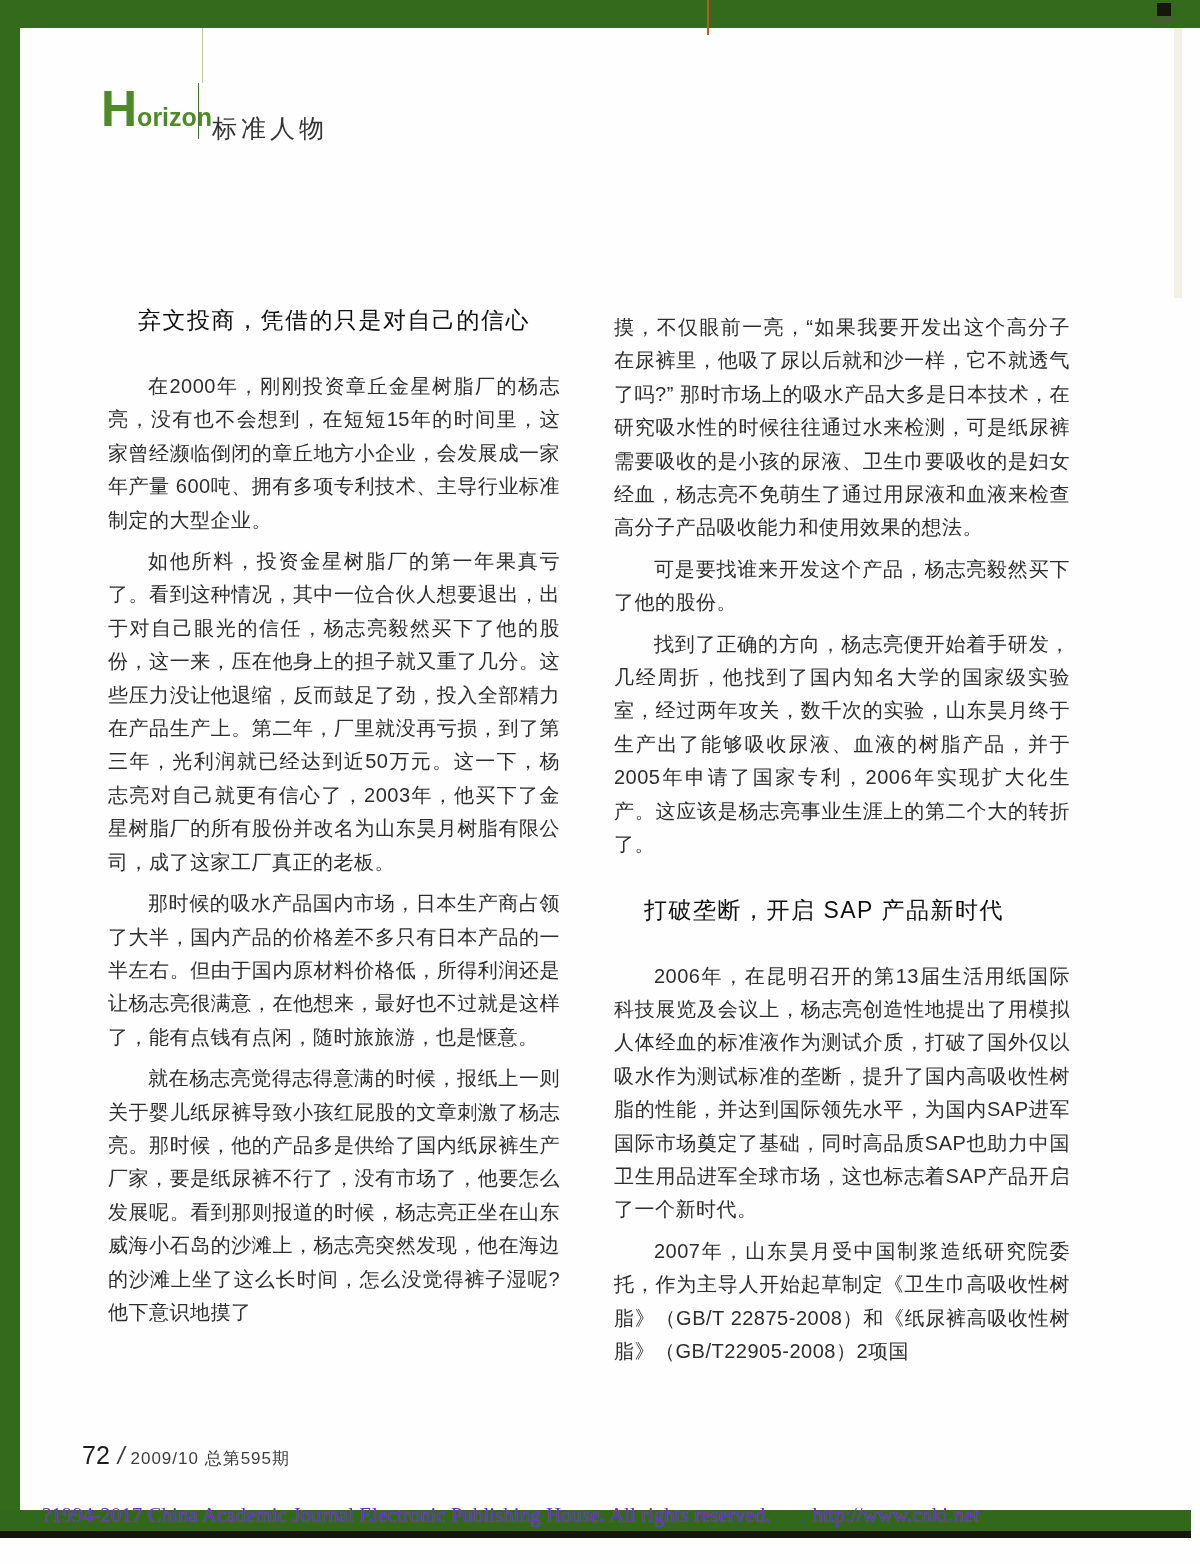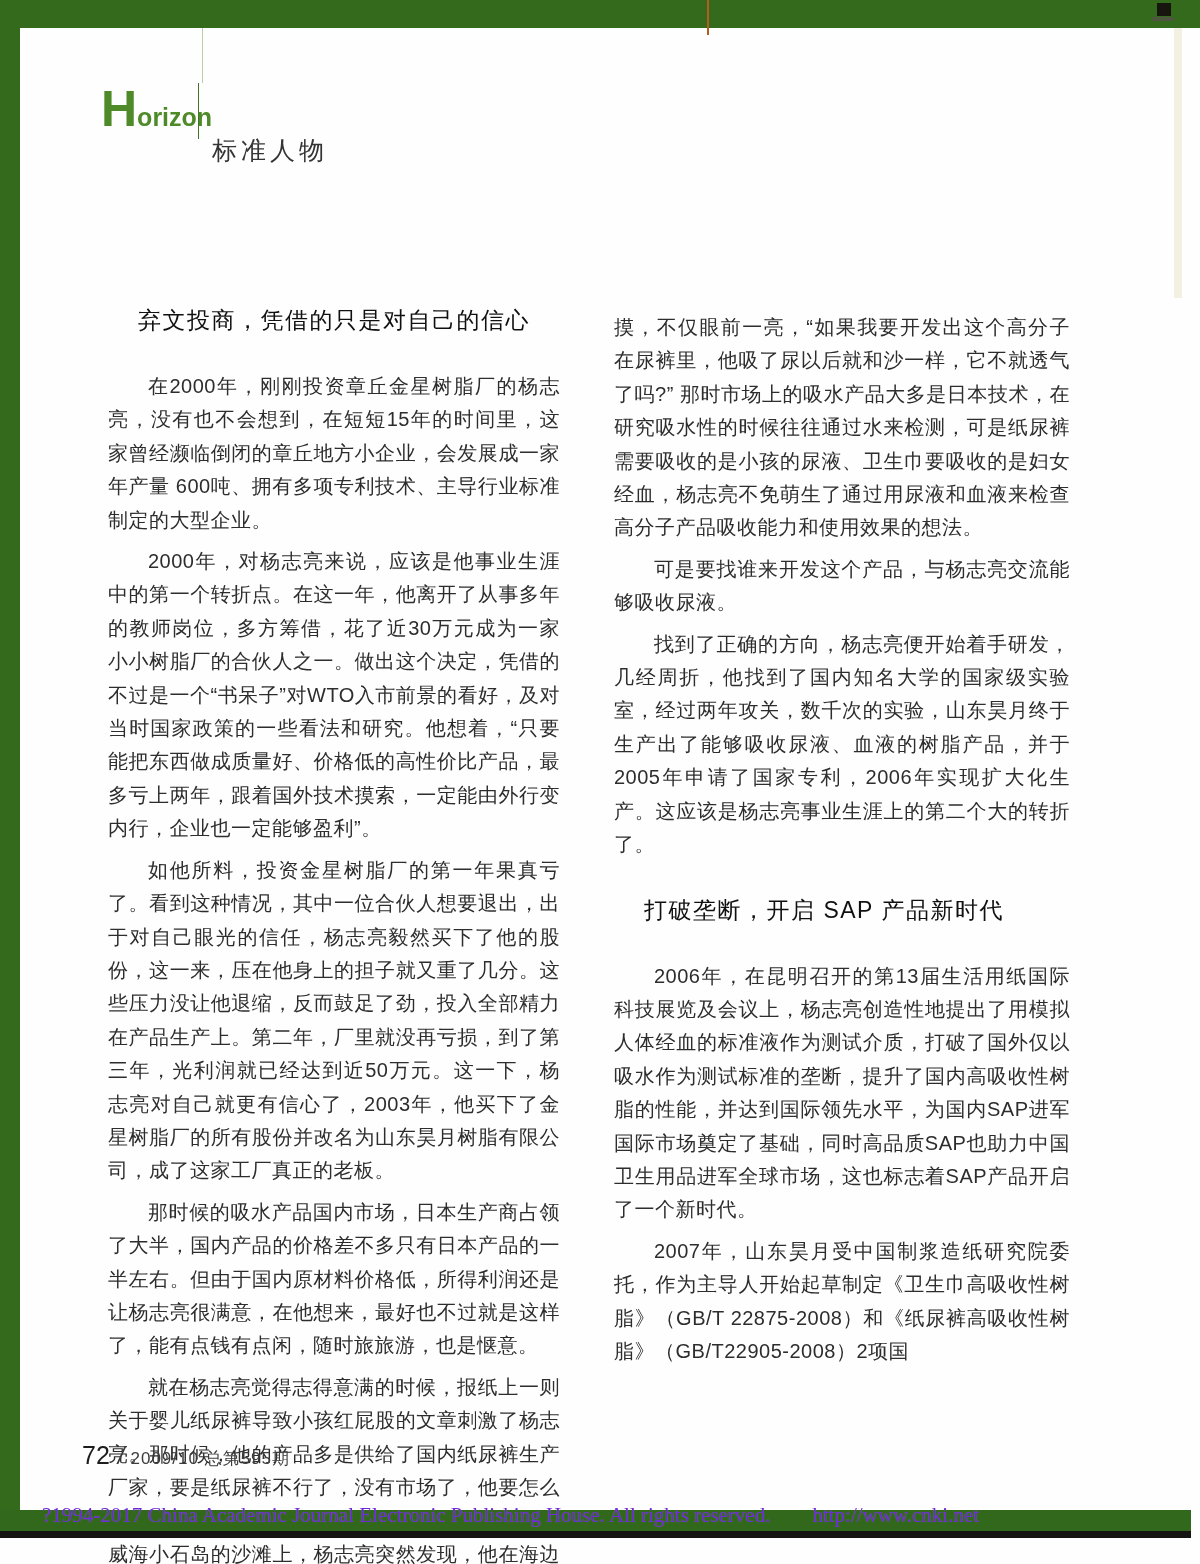--- a/index.html
+++ b/index.html
@@ -16,21 +16,21 @@
   .corner-mark-a{position:absolute;left:1157px;top:3px;width:14px;height:13px;background:#16160f;}
   .corner-mark-b{position:absolute;left:1152px;top:17px;width:22px;height:4px;background:#555148;opacity:.8;}
   .right-strip{position:absolute;left:1174px;top:28px;width:8px;height:270px;background:#f0ead9;opacity:.75;}
   .green-tick{position:absolute;left:202px;top:28px;width:1px;height:55px;background:#a9c18d;opacity:.8;}
 
   
   .brand{position:absolute;left:101px;top:80px;white-space:nowrap;}
   .brand-h{font-size:50px;font-weight:700;color:#4e8b28;letter-spacing:0;}
   .brand-rest{font-size:25px;font-weight:700;color:#4e8b28;}
   .brand-divider{position:absolute;left:198px;top:83px;width:1px;height:56px;background:#46712a;}
-  .section-label{position:absolute;left:212px;top:112px;font-size:25px;color:#343434;letter-spacing:4px;margin-top:22px;}
+  .section-label{position:absolute;left:212px;top:112px;font-size:25px;color:#343434;letter-spacing:4px;}
 
   
   .col{position:absolute;top:303px;}
   .col-left{left:100px;width:468px;}
   .col-right{left:606px;width:472px;}
   .col p{
     margin:8px;font-size:20px;line-height:33.4px;color:#2d2d2d;
     text-align:justify;text-justify:inter-ideograph;text-indent:2em;
     letter-spacing:.5px;
   }
@@ -69,29 +69,28 @@
   <div class="right-strip"></div>
   <div class="green-tick"></div>
 
   <header class="brand"><span class="brand-h">H</span><span class="brand-rest">orizon</span></header>
   <div class="brand-divider"></div>
   <div class="section-label">标准人物</div>
 
   <section class="col col-left">
     <h3 class="first">弃文投商，凭借的只是对自己的信心</h3>
     <p>在2000年，刚刚投资章丘金星树脂厂的杨志亮，没有也不会想到，在短短15年的时间里，这家曾经濒临倒闭的章丘地方小企业，会发展成一家年产量 600吨、拥有多项专利技术、主导行业标准制定的大型企业。</p>
-    <p>2000年，对杨志亮来说，应该是他事业生涯中的第一个转折点。在这一年，他离开了从事多年的教师岗位，多方筹借，花了近30万元成为一家小小树脂厂的合伙人之一。做出这个决定，凭借的不过是一个“书呆子”对WTO入市前景的看好，及对当时国家政策的一些看法和研究。他想着，“只要能把东西做成质量好、价格低的高性价比产品，最多亏上两年，跟着国外技术摸索，一定能由外行变内行，企业也一定能够盈利”。</p>
     <p>如他所料，投资金星树脂厂的第一年果真亏了。看到这种情况，其中一位合伙人想要退出，出于对自己眼光的信任，杨志亮毅然买下了他的股份，这一来，压在他身上的担子就又重了几分。这些压力没让他退缩，反而鼓足了劲，投入全部精力在产品生产上。第二年，厂里就没再亏损，到了第三年，光利润就已经达到近50万元。这一下，杨志亮对自己就更有信心了，2003年，他买下了金星树脂厂的所有股份并改名为山东昊月树脂有限公司，成了这家工厂真正的老板。</p>
     <p>那时候的吸水产品国内市场，日本生产商占领了大半，国内产品的价格差不多只有日本产品的一半左右。但由于国内原材料价格低，所得利润还是让杨志亮很满意，在他想来，最好也不过就是这样了，能有点钱有点闲，随时旅旅游，也是惬意。</p>
     <p>就在杨志亮觉得志得意满的时候，报纸上一则关于婴儿纸尿裤导致小孩红屁股的文章刺激了杨志亮。那时候，他的产品多是供给了国内纸尿裤生产厂家，要是纸尿裤不行了，没有市场了，他要怎么发展呢。看到那则报道的时候，杨志亮正坐在山东威海小石岛的沙滩上，杨志亮突然发现，他在海边的沙滩上坐了这么长时间，怎么没觉得裤子湿呢? 他下意识地摸了</p>
   </section>
 
   <section class="col col-right">
     <p class="no-indent">摸，不仅眼前一亮，“如果我要开发出这个高分子在尿裤里，他吸了尿以后就和沙一样，它不就透气了吗?” 那时市场上的吸水产品大多是日本技术，在研究吸水性的时候往往通过水来检测，可是纸尿裤需要吸收的是小孩的尿液、卫生巾要吸收的是妇女经血，杨志亮不免萌生了通过用尿液和血液来检查高分子产品吸收能力和使用效果的想法。</p>
-    <p>可是要找谁来开发这个产品，与杨志亮交流能够吸收尿液。</p>
+    <p>可是要找谁来开发这个产品，杨志亮毅然买下了他的股份。</p>
     <p>找到了正确的方向，杨志亮便开始着手研发，几经周折，他找到了国内知名大学的国家级实验室，经过两年攻关，数千次的实验，山东昊月终于生产出了能够吸收尿液、血液的树脂产品，并于2005年申请了国家专利，2006年实现扩大化生产。这应该是杨志亮事业生涯上的第二个大的转折了。</p>
     <h3>打破垄断，开启 SAP 产品新时代</h3>
     <p>2006年，在昆明召开的第13届生活用纸国际科技展览及会议上，杨志亮创造性地提出了用模拟人体经血的标准液作为测试介质，打破了国外仅以吸水作为测试标准的垄断，提升了国内高吸收性树脂的性能，并达到国际领先水平，为国内SAP进军国际市场奠定了基础，同时高品质SAP也助力中国卫生用品进军全球市场，这也标志着SAP产品开启了一个新时代。</p>
     <p>2007年，山东昊月受中国制浆造纸研究院委托，作为主导人开始起草制定《卫生巾高吸收性树脂》（GB/T 22875-2008）和《纸尿裤高吸收性树脂》（GB/T22905-2008）2项国</p>
   </section>
 
   <footer class="page-footer"><span class="pf-num">72</span><span class="pf-slash">/</span><span class="pf-issue">2009/10 总第595期</span></footer>
 
   <div class="bottom-bar"></div>
   <div class="black-strip"></div>

